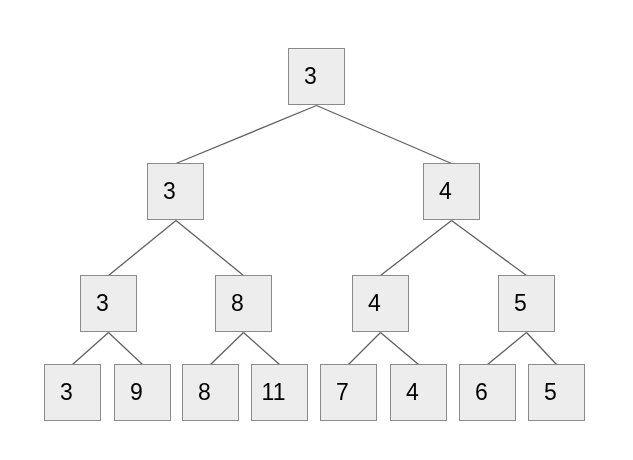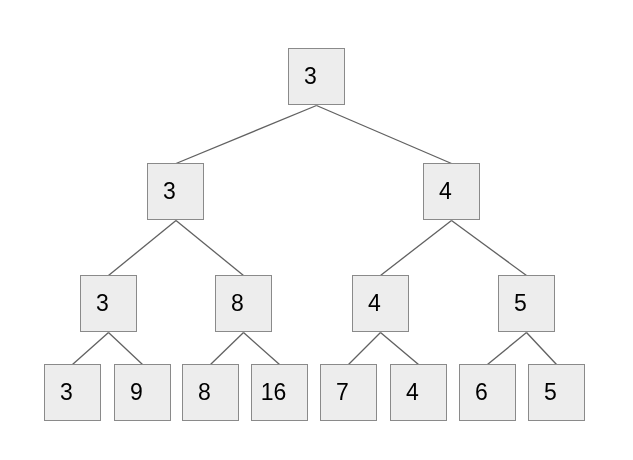--- a/index.html
+++ b/index.html
@@ -85,21 +85,21 @@
   <div class="node n7">
       <span>3</span>
     </div>
   <div class="node n8">
       <span>9</span>
     </div>
   <div class="node n9">
       <span>8</span>
     </div>
   <div class="node n10">
-      <span>16</span>
+      <span>11</span>
     </div>
   <div class="node n11">
       <span>7</span>
     </div>
   <div class="node n12">
       <span>4</span>
     </div>
   <div class="node n13">
       <span>6</span>
     </div>

